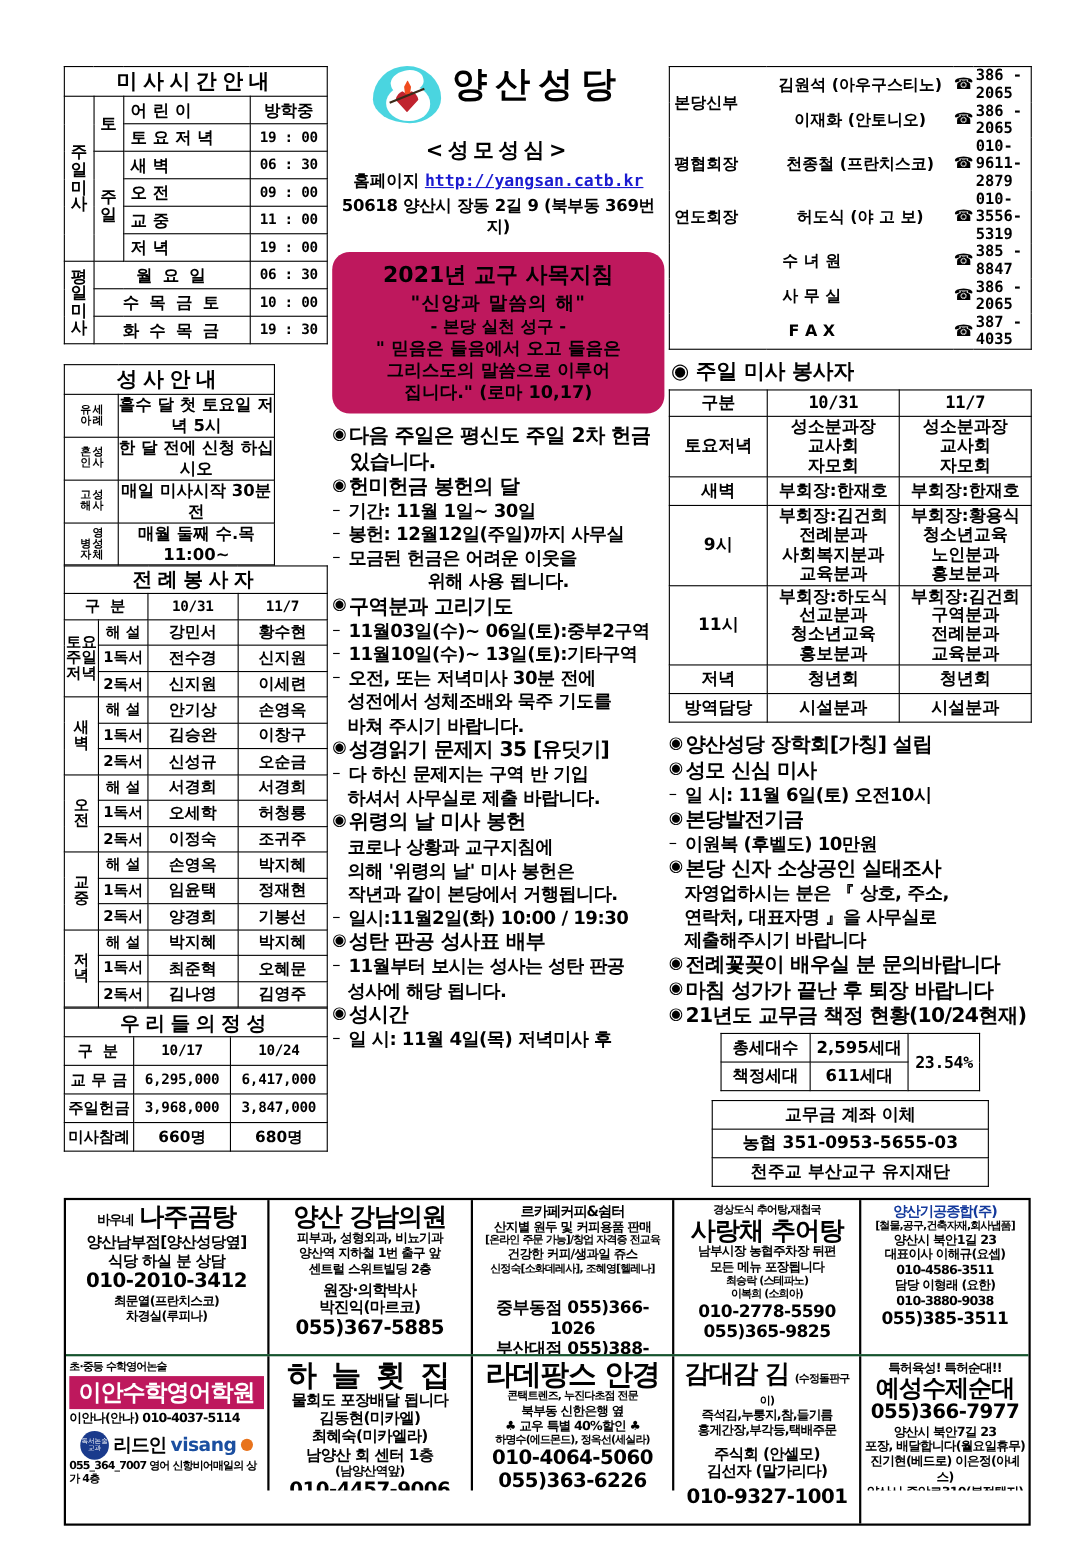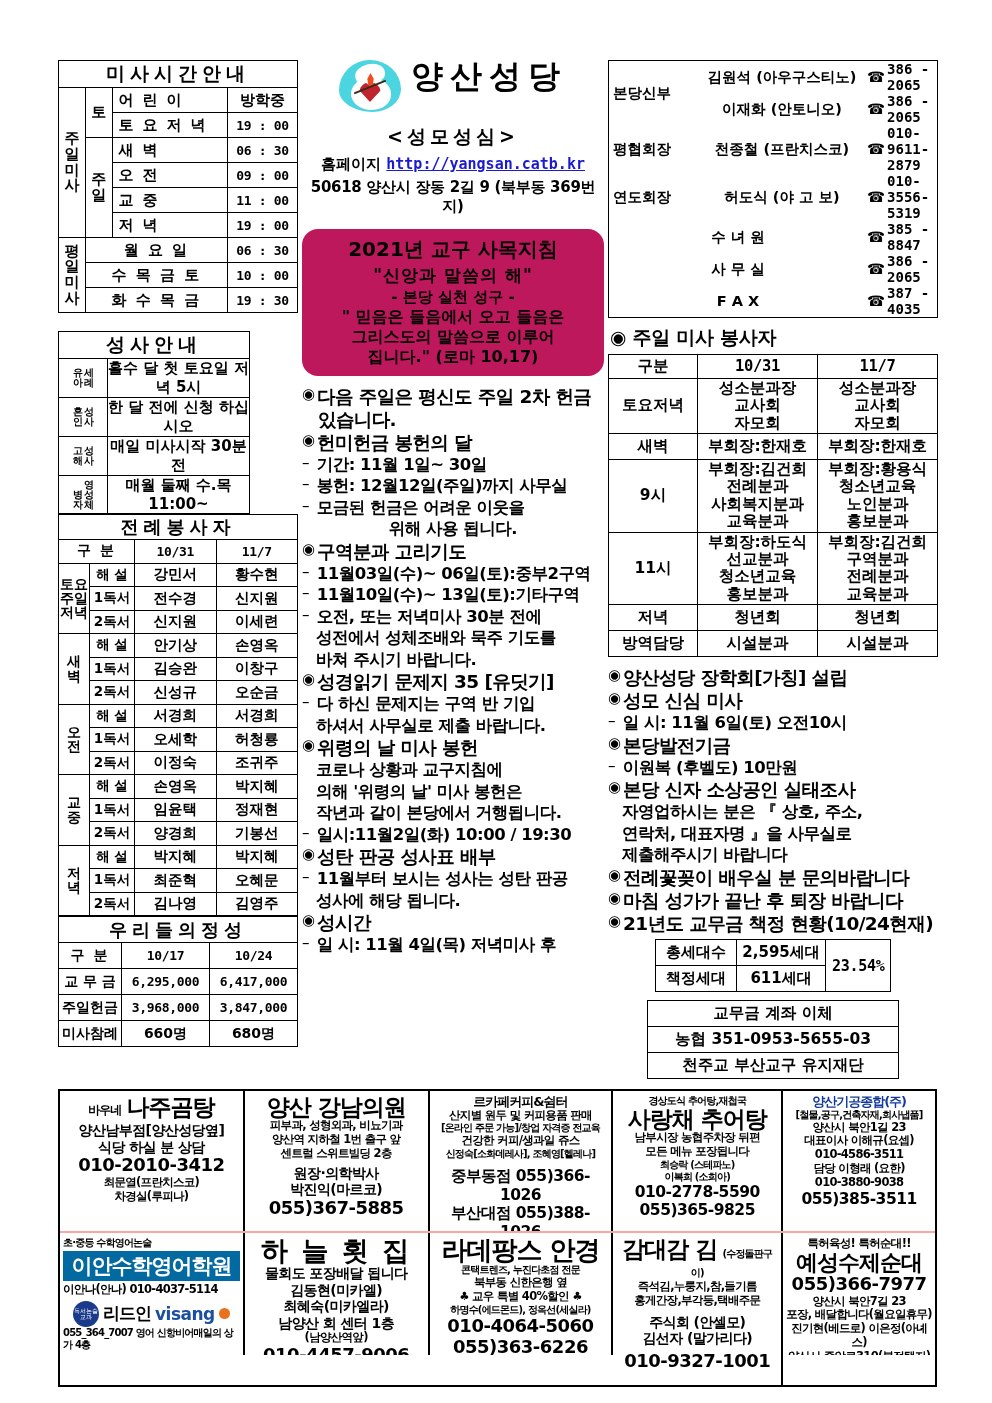--- a/index.html
+++ b/index.html
@@ -19,21 +19,21 @@
   .top{display:flex;align-items:stretch;}
   .colL{width:240px;flex:0 0 240px;}
   .colM{width:310px;flex:0 0 310px;padding:0 4px;box-sizing:border-box;}
   .colR{width:330px;flex:0 0 330px;}
 
   
   .t-mass{width:240px;font-size:15px;}
   .t-mass .hdr{font-size:19px;letter-spacing:5px;height:24px;}
   .t-mass td{height:24px;}
   .sp2{letter-spacing:2px;}
-  .spread{display:flex;justify-content:space-between;padding:0 6px;font-family:Liberation Mono, monospace;}
+  .spread{display:flex;justify-content:space-between;padding:0 6px;}
   .vlabel{font-size:15px;line-height:1.05;width:26px;}
 
   
   .t-sac{width:192px;font-size:15px;margin-top:18px;}
   .t-sac .hdr{font-size:19px;letter-spacing:5px;height:26px;}
   .t-sac td{height:24px;}
   .sac-lab{width:48px;font-size:9px;line-height:1;}
   .sac-lab b{display:inline-block;width:11px;font-size:10px;letter-spacing:-1px;}
   .sac-txt{font-size:15px;letter-spacing:0px;}
 
@@ -94,33 +94,33 @@
   .t-srv .cell{padding:1px 0;}
 
   .t-par{width:236px;font-size:15px;margin:4px auto 0;}
   .t-par td{height:25px;font-size:15px;}
 
   .t-acct{width:252px;margin:8px auto 0;font-size:15.5px;}
   .t-acct td{height:25px;}
 
   
   .ads{margin-top:10px;border:2px solid #000;}
-  .ads-row{display:flex;border-bottom:2px solid #fca5a5;}
+  .ads-row{display:flex;border-bottom:2px solid #14532d;}
   .ads-row:last-child{border-bottom:none;}
   .ad{border-right:2px solid #000;box-sizing:border-box;padding:4px 3px;text-align:center;overflow:hidden;}
   .ad:last-child{border-right:none;}
   .ad .big{font-size:23px;font-weight:bold;letter-spacing:-1px;line-height:1.05;}
   .ad .big2{font-size:13px;font-weight:bold;letter-spacing:-1px;line-height:1.05;}
   .ad .mid{font-size:14px;font-weight:bold;line-height:1.18;letter-spacing:-.6px;}
   .ad .sm{font-size:11.5px;font-weight:bold;line-height:1.2;letter-spacing:-.7px;}
   .ad .xs{font-size:10px;font-weight:bold;line-height:1.2;letter-spacing:-.8px;}
   .ad .tel{font-size:18px;font-weight:bold;letter-spacing:-.5px;line-height:1.15;}
   .ad .tel2{font-size:15.5px;font-weight:bold;letter-spacing:-.5px;line-height:1.2;}
   .ad .pre{font-size:12px;font-weight:bold;display:inline-block;vertical-align:middle;letter-spacing:-1px;}
-  .acad-bar{background:#0369a1;color:#fff;font-size:21px;font-weight:bold;letter-spacing:-1px;padding:1px 0;margin:2px 0;}
+  .acad-bar{background:#be185d;color:#fff;font-size:21px;font-weight:bold;letter-spacing:-1px;padding:1px 0;margin:2px 0;}
   .visang{display:flex;align-items:center;justify-content:center;gap:4px;margin-top:4px;}
   .seal{width:26px;height:26px;border-radius:50%;background:#1a3a8c;color:#fff;font-size:6px;display:flex;align-items:center;justify-content:center;line-height:1;text-align:center;}
   .readin{font-size:17px;font-weight:bold;letter-spacing:-1px;}
   .visword{font-size:17px;font-weight:bold;color:#1b4fa0;letter-spacing:-.5px;}
   .dot-o{display:inline-block;width:11px;height:11px;border-radius:50%;background:#e8731c;vertical-align:middle;}
   .blue{color:#13399c;}
 </style>
 </head>
 <body>
 
@@ -661,21 +661,21 @@
         <div class="mid" style="margin-top:4px">원장·의학박사</div>
         <div class="mid">박진익(마르코)</div>
         <div class="tel">055)367-5885</div>
       </div>
       <div class="ad" style="width:184px;height:140px">
         <div class="big2">르카페커피&amp;쉼터</div>
         <div class="sm">산지별 원두 및 커피용품 판매</div>
         <div class="xs">[온라인 주문 가능]/창업 자격증 전교육</div>
         <div class="sm">건강한 커피/생과일 쥬스</div>
         <div class="xs">신정숙[소화데레사], 조혜영[헬레나]</div>
-        <div class="tel2" style="margin-top:7px">중부동점 055)366-1026</div>
+        <div class="tel2" style="margin-top:20px">중부동점 055)366-1026</div>
         <div class="tel2">부산대점 055)388-1026</div>
       </div>
       <div class="ad" style="width:170px;height:140px">
         <div class="xs">경상도식 추어탕,재첩국</div>
         <div class="big">사랑채 추어탕</div>
         <div class="sm">남부시장 농협주차장 뒤편</div>
         <div class="sm">모든 메뉴 포장됩니다</div>
         <div class="xs">최승락 (스테파노)</div>
         <div class="xs">이복희 (소희아)</div>
         <div class="tel2">010-2778-5590</div>

